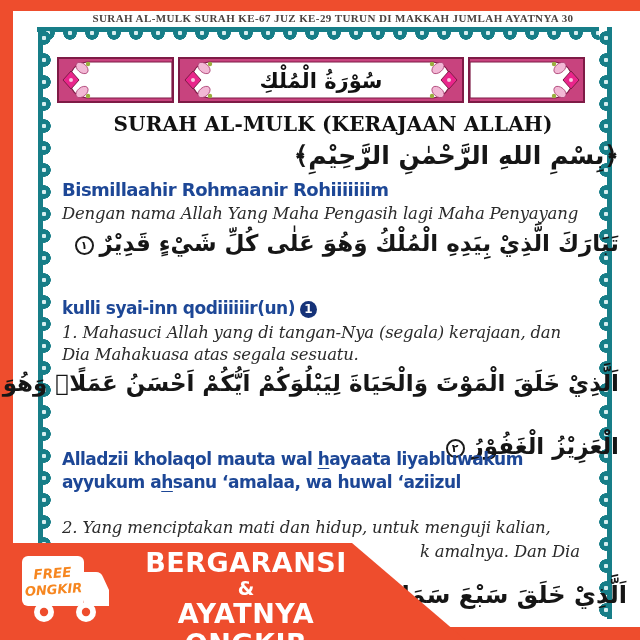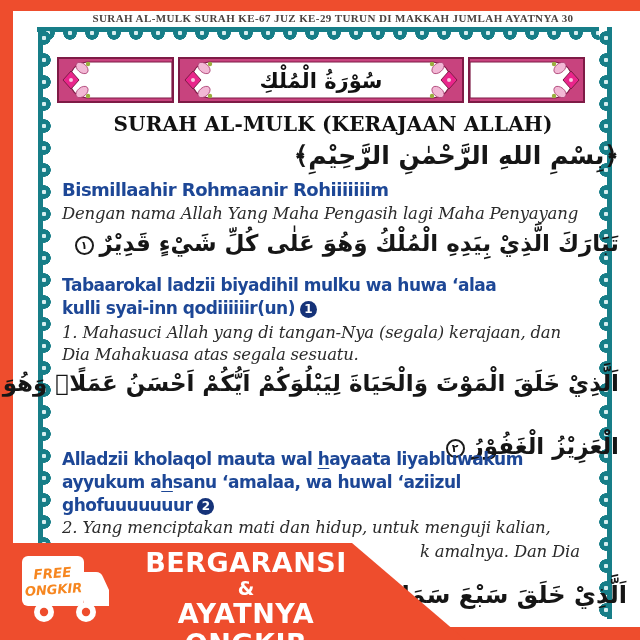--- a/index.html
+++ b/index.html
@@ -165,30 +165,28 @@
     </svg>
   </div>
 
   <div class="title">SURAH AL-MULK (KERAJAAN ALLAH)</div>
 
   <div class="arabic bismillah-ar">﴿بِسْمِ اللهِ الرَّحْمٰنِ الرَّحِيْمِ﴾</div>
   <div class="latin lt-basmalah">Bismillaahir Rohmaanir Rohiiiiiiim</div>
   <div class="itl it-basmalah">Dengan nama Allah Yang Maha Pengasih lagi Maha Penyayang</div>
 
   <div class="arabic v1-ar"><span>تَبَارَكَ الَّذِيْ بِيَدِهِ الْمُلْكُ وَهُوَ عَلٰى كُلِّ شَيْءٍ قَدِيْرٌ</span><span class="amarker">١</span></div>
-  <div class="latin lt-v1a">Tabaarokal ladzii biyadihil mulku wa huwa ‘alaa</div>
   <div class="latin lt-v1b"><span>kulli syai-inn qodiiiiiir(un)</span><span class="vbadge">1</span></div>
   <div class="itl it-v1a">1. Mahasuci Allah yang di tangan-Nya (segala) kerajaan, dan</div>
   <div class="itl it-v1b">Dia Mahakuasa atas segala sesuatu.</div>
 
   <div class="arabic v2-ar1">اَلَّذِيْ خَلَقَ الْمَوْتَ وَالْحَيَاةَ لِيَبْلُوَكُمْ اَيُّكُمْ اَحْسَنُ عَمَلًاۗ وَهُوَ</div>
   <div class="arabic v2-ar2"><span>الْعَزِيْزُ الْغَفُوْرُ</span><span class="amarker">٢</span></div>
   <div class="latin lt-v2b"><span>ayyukum a</span><span class="uln">h</span><span>sanu ‘amalaa, wa huwal ‘aziizul</span></div>
   <div class="latin lt-v2a"><span>Alladzii kholaqol mauta wal </span><span class="uln">h</span><span>ayaata liyabluwakum</span></div>
-  <div class="latin lt-v2c"><span>ghofuuuuuuur</span><span class="vbadge">2</span></div>
   <div class="itl it-v2a">2. Yang menciptakan mati dan hidup, untuk menguji kalian,</div>
   <div class="itl it-v2b">k amalnya. Dan Dia</div>
 
   <div class="arabic v3-ar">اَلَّذِيْ خَلَقَ سَبْعَ سَمَاوَ</div>
 
 </div>
 
 <div class="banner">
   <div class="banner-text">
     <div class="bt1">BERGARANSI</div>

